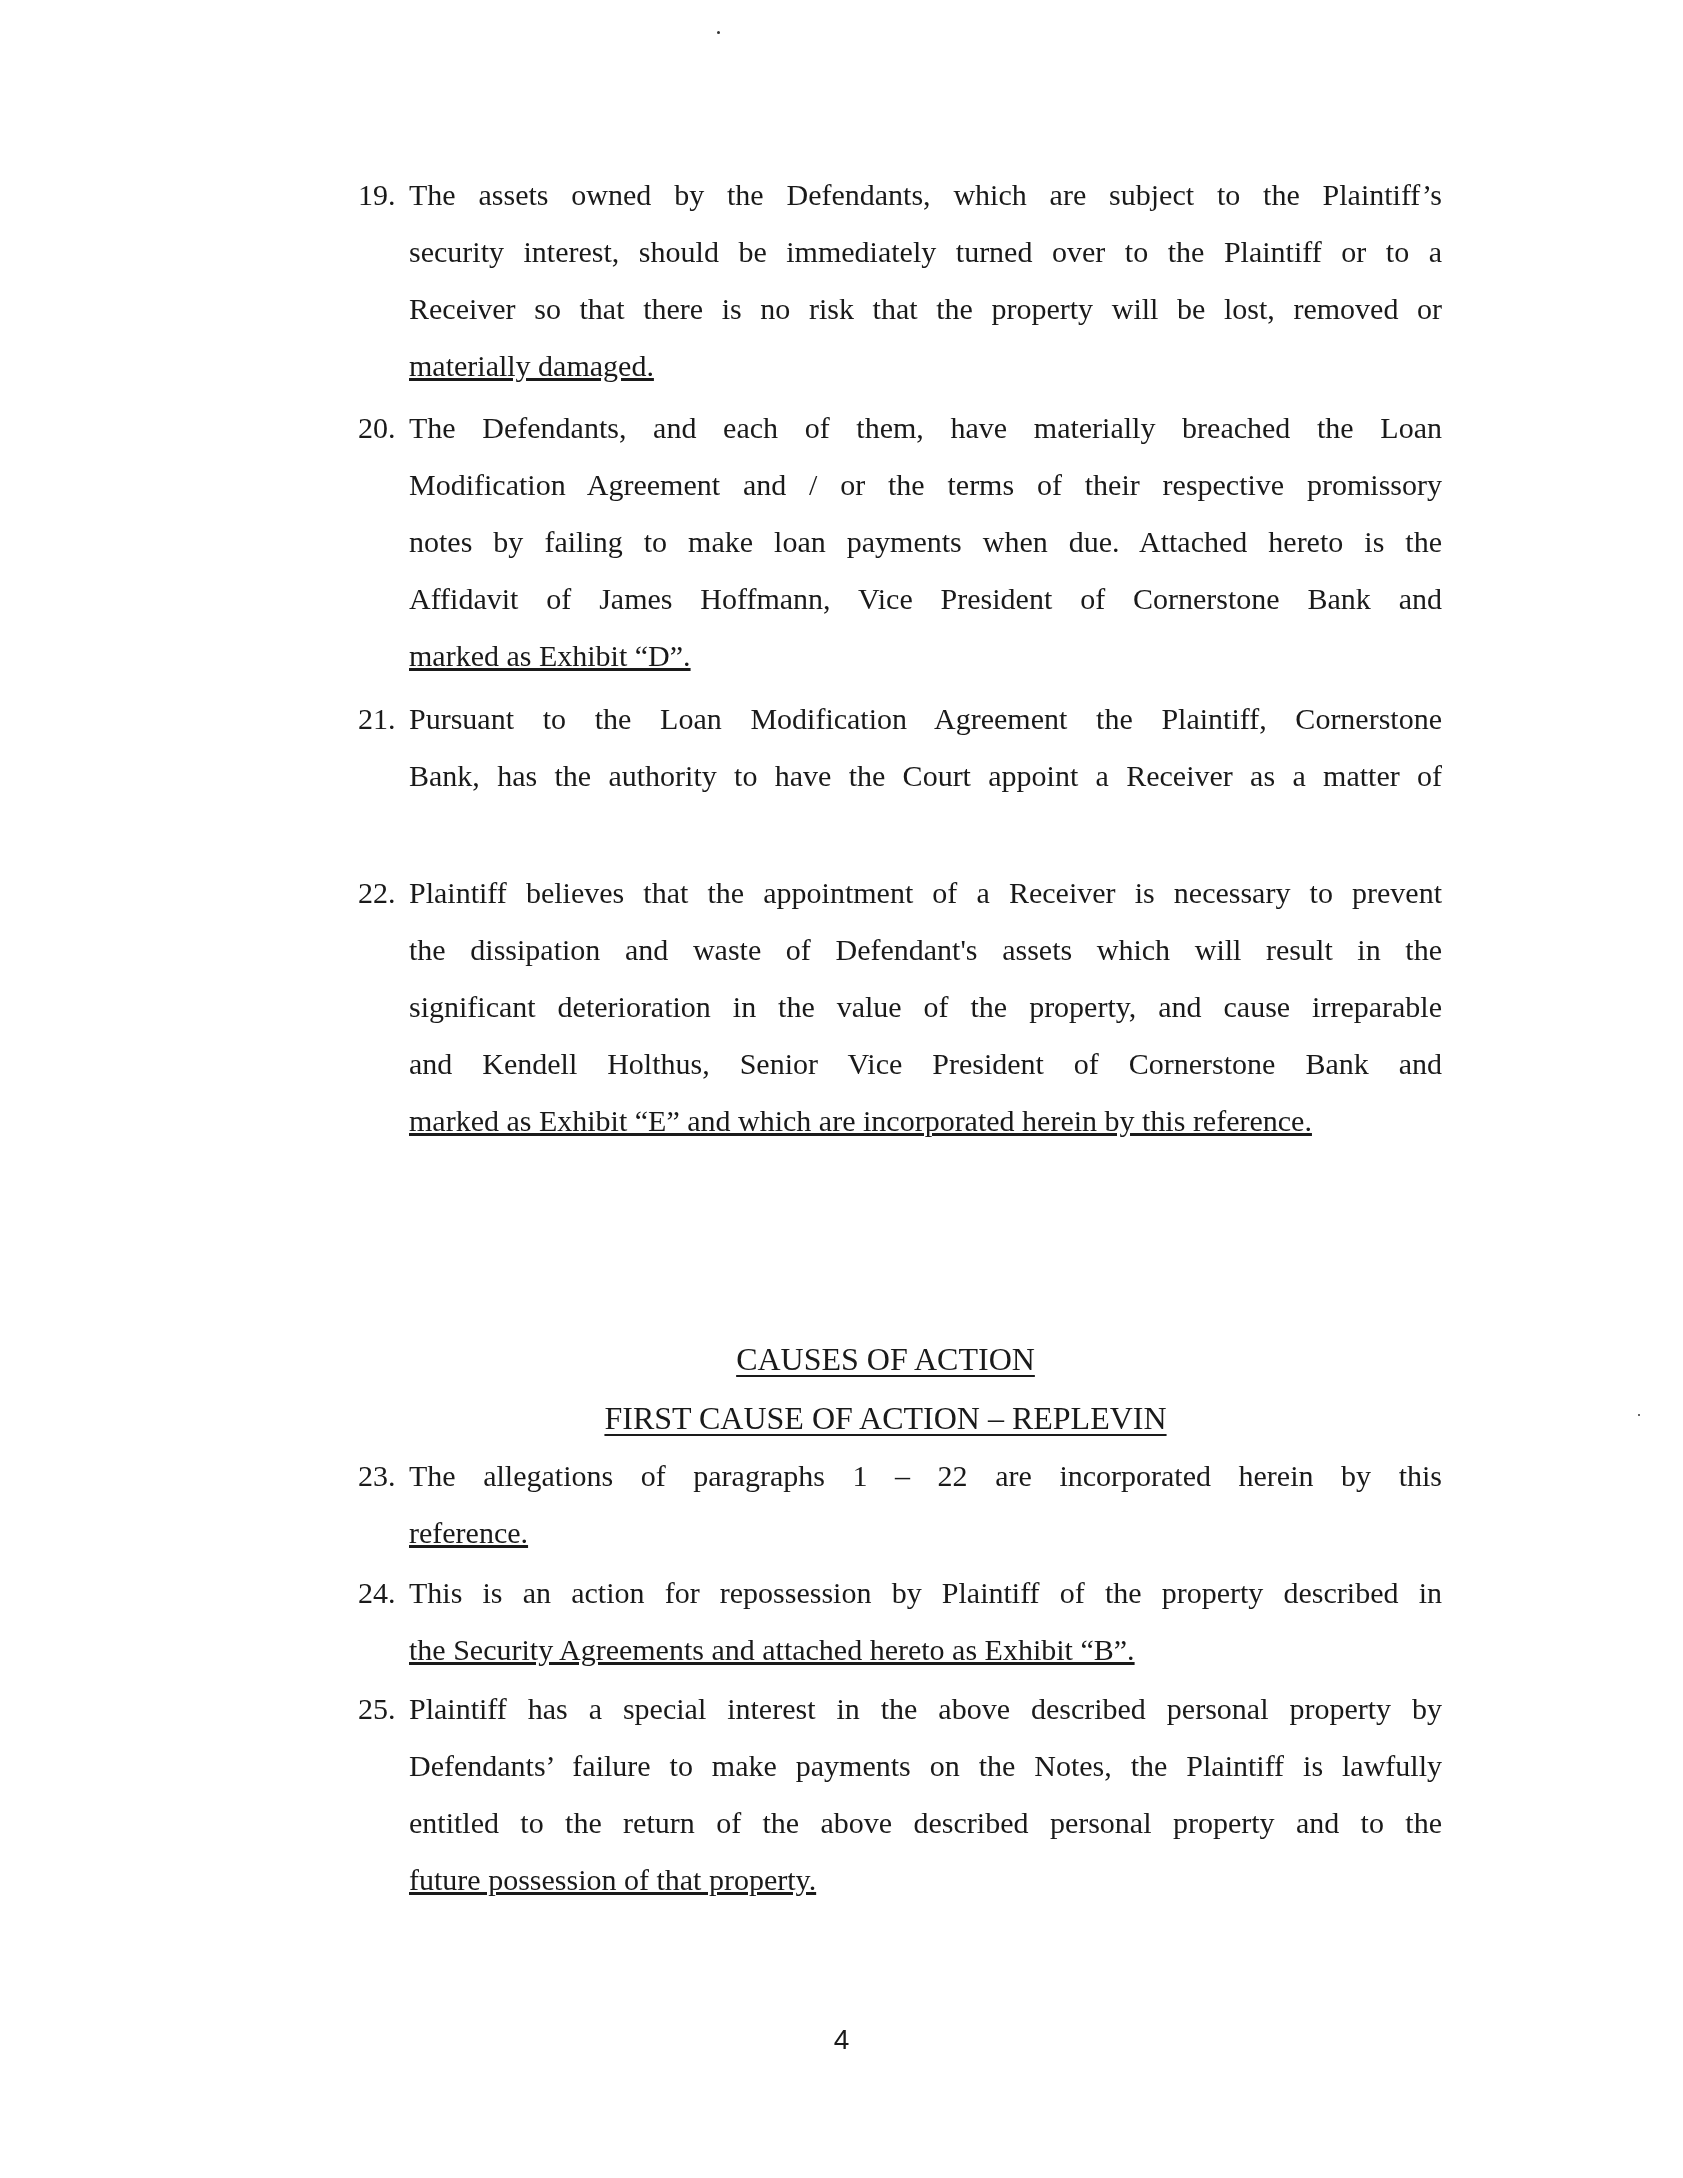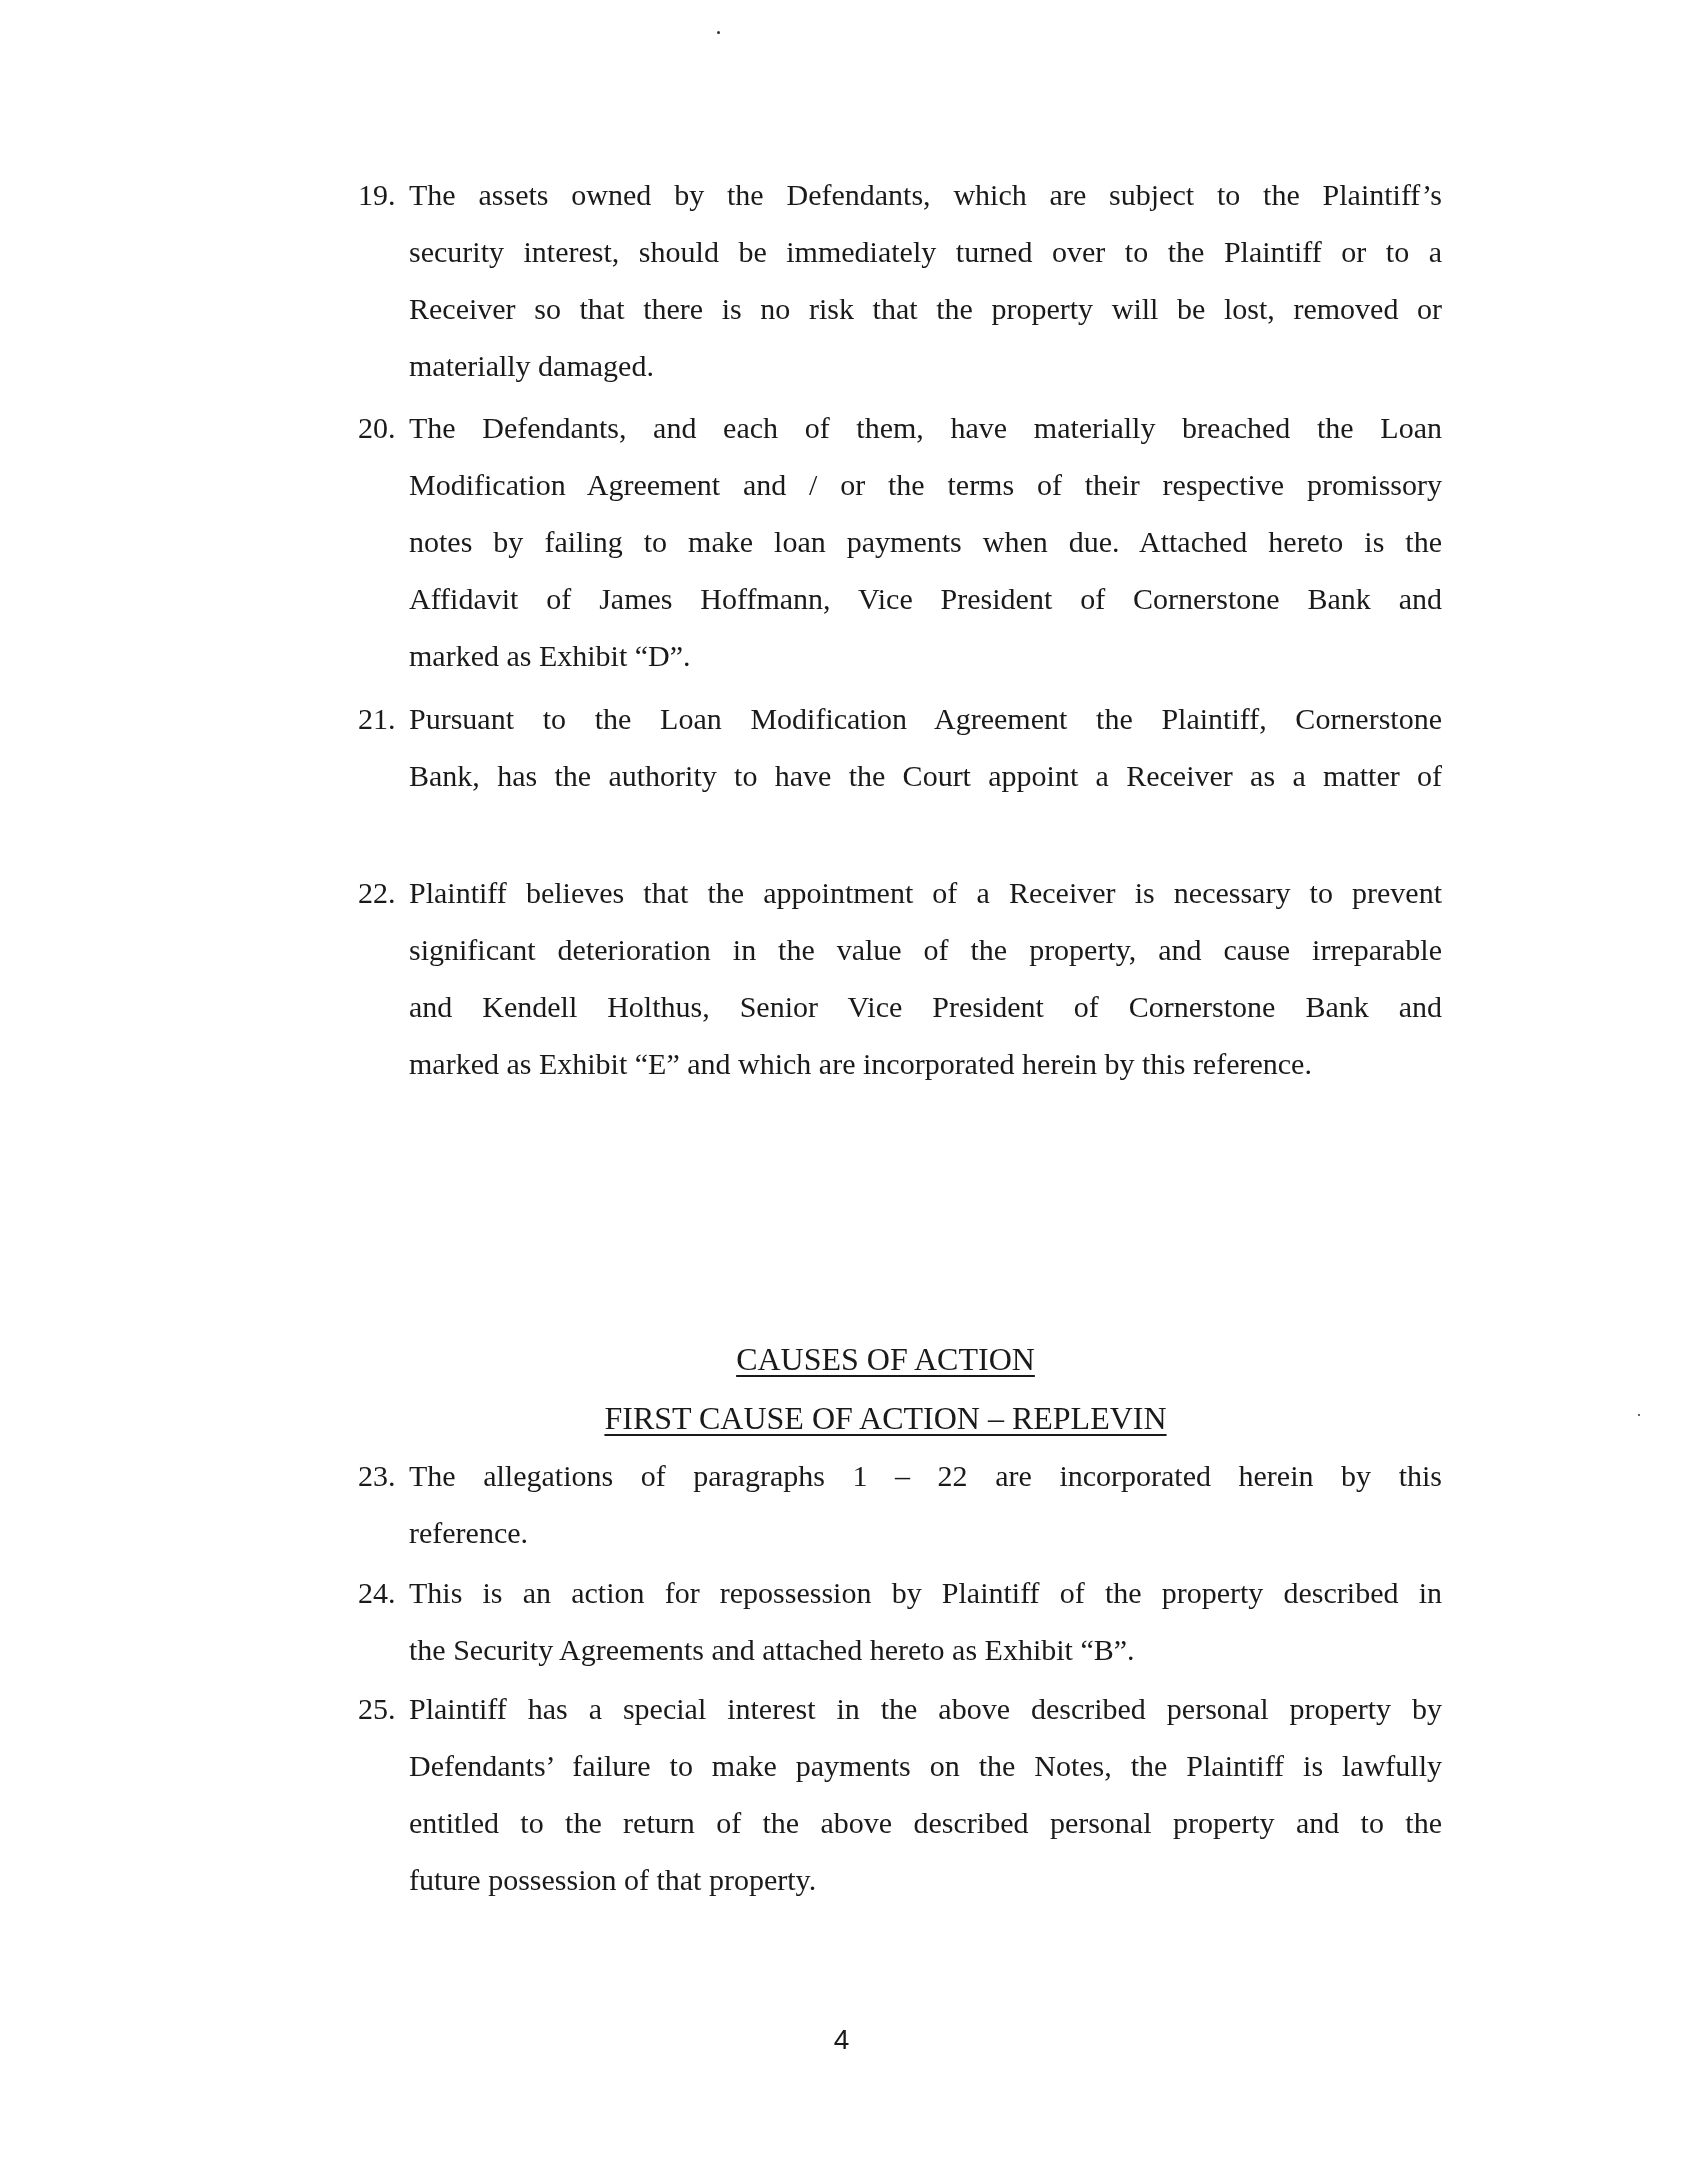--- a/index.html
+++ b/index.html
@@ -6,21 +6,21 @@
   body { width: 1683px; height: 2178px; position: relative; overflow: hidden;
          font-family: "Liberation Serif", "DejaVu Serif", serif; color: #1a1a1a; }
   .speck { position: absolute; left: 717px; top: 31px; width: 3px; height: 3px; background: #333; border-radius: 50%; }
   .speck2 { position: absolute; left: 1638px; top: 1414px; width: 2px; height: 2px; background: #666; }
   .para { position: absolute; left: 358px; width: 1084px; }
   .num { position: absolute; left: 0; top: 0; font-size: 30px; line-height: 57px; }
   .line { display: block; margin-left: 51px; font-size: 30px; line-height: 57px; height: 57px;
           text-align: justify; text-align-last: justify; white-space: nowrap; overflow: visible; }
   .line.last { text-align-last: left; }
   .line span.j { display: inline-block; width: 100%; text-align: justify; text-align-last: justify; white-space: normal; }
-  .line.last span.j { text-align-last: left; }
+  .line.last span.j { text-align-last: left; text-decoration: underline; }
   .heading { position: absolute; left: 0; width: 1683px; text-align: center; font-size: 32px; line-height: 40px; padding-left: 44px; }
   .heading span { text-decoration: underline; text-underline-offset: 5px; text-decoration-thickness: 2px; }
   .pagenum { position: absolute; left: 0; width: 1683px; top: 2022px; text-align: center;
              font-family: "Liberation Sans", "DejaVu Sans", sans-serif; font-size: 28px; line-height: 36px; }
 </style>
 </head>
 <body>
 
 <div class="speck"></div>
 <div class="speck2"></div>
@@ -44,20 +44,21 @@
 
 <div class="para" style="top:690px;">
   <span class="num">21.</span>
   <span class="line"><span class="j">Pursuant to the Loan Modification Agreement the Plaintiff, Cornerstone</span></span>
   <span class="line"><span class="j">Bank, has the authority to have the Court appoint a Receiver as a matter of</span></span>
 </div>
 
 <div class="para" style="top:864px;">
   <span class="num">22.</span>
   <span class="line"><span class="j">Plaintiff believes that the appointment of a Receiver is necessary to prevent</span></span>
+  <span class="line"><span class="j">the dissipation and waste of Defendant's assets which will result in the</span></span>
   <span class="line"><span class="j">significant deterioration in the value of the property, and cause irreparable</span></span>
   <span class="line"><span class="j">and Kendell Holthus, Senior Vice President of Cornerstone Bank and</span></span>
   <span class="line last"><span class="j">marked as Exhibit “E” and which are incorporated herein by this reference.</span></span>
 </div>
 
 <div class="heading" style="top:1339px;">
   <span>CAUSES OF ACTION</span>
 </div>
 <div class="heading" style="top:1398px;">
   <span>FIRST CAUSE OF ACTION – REPLEVIN</span>

